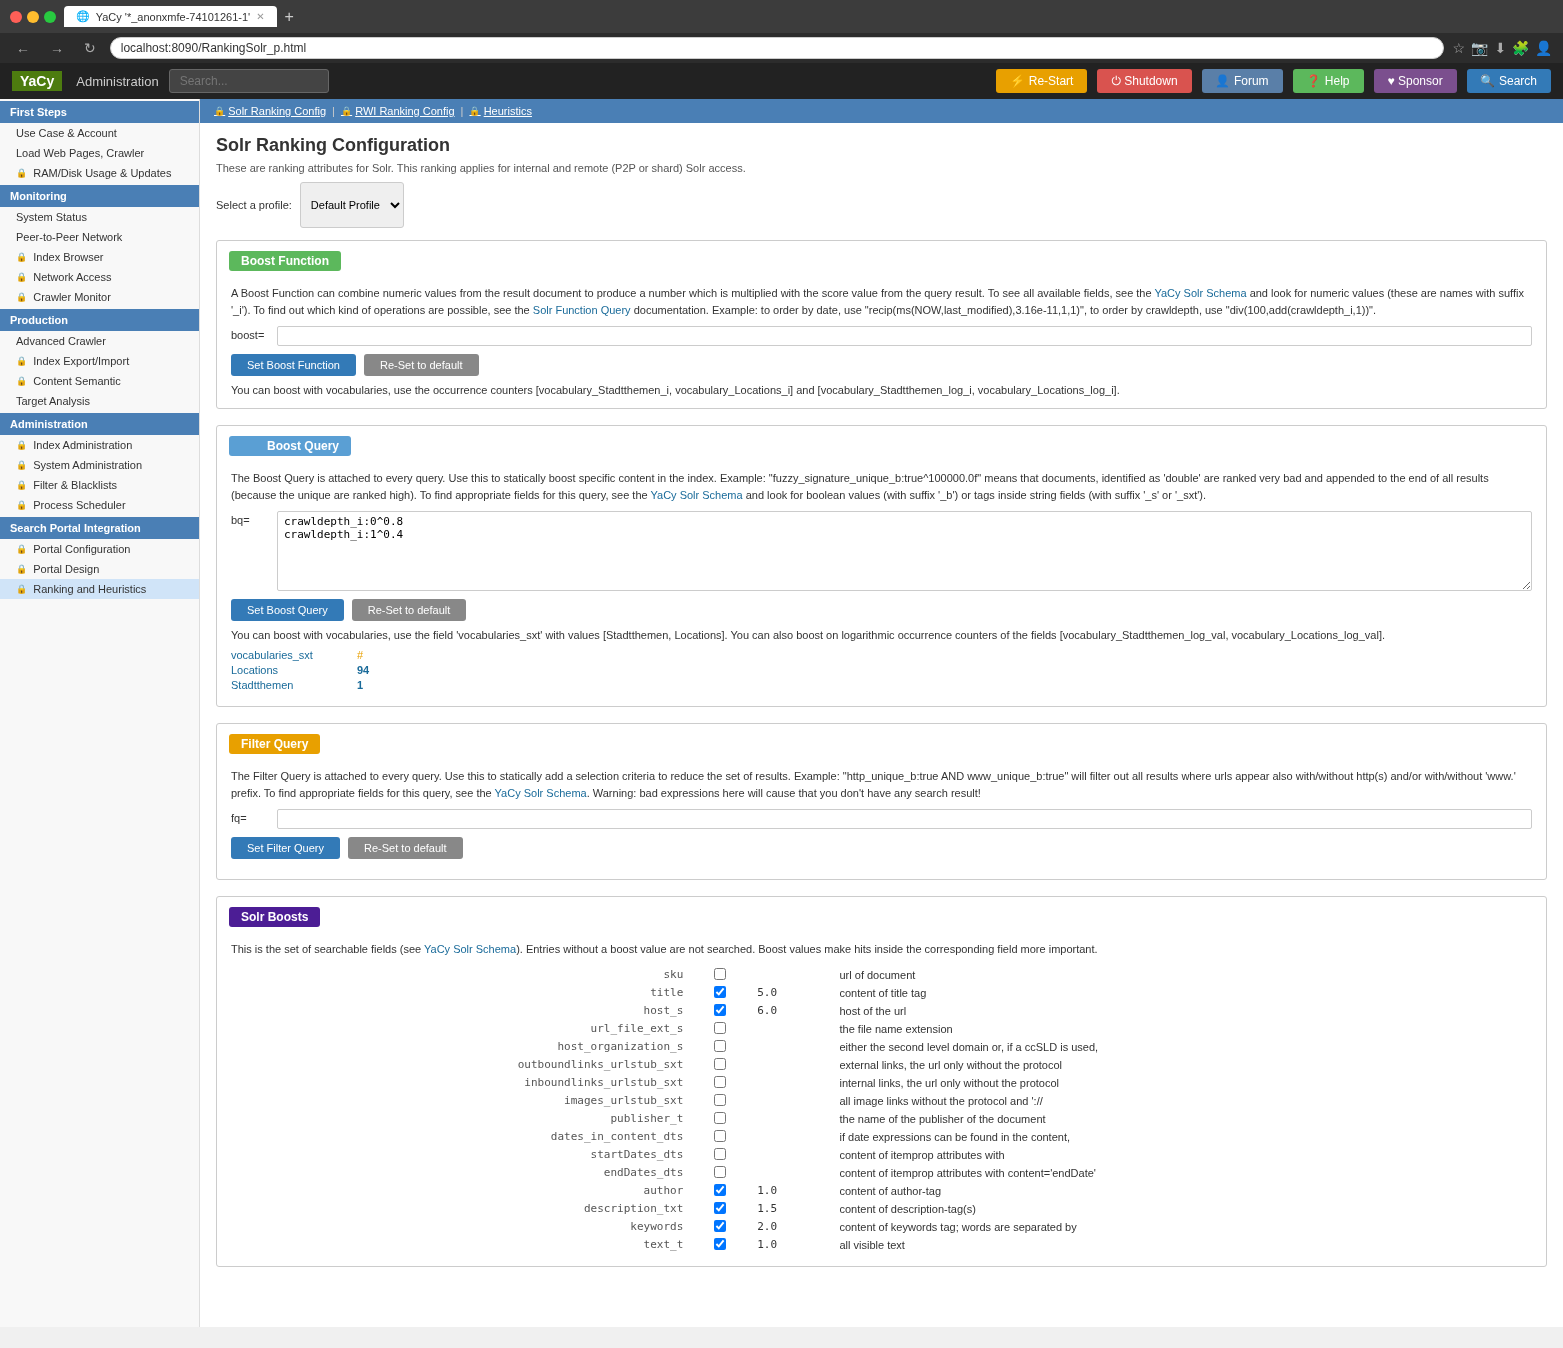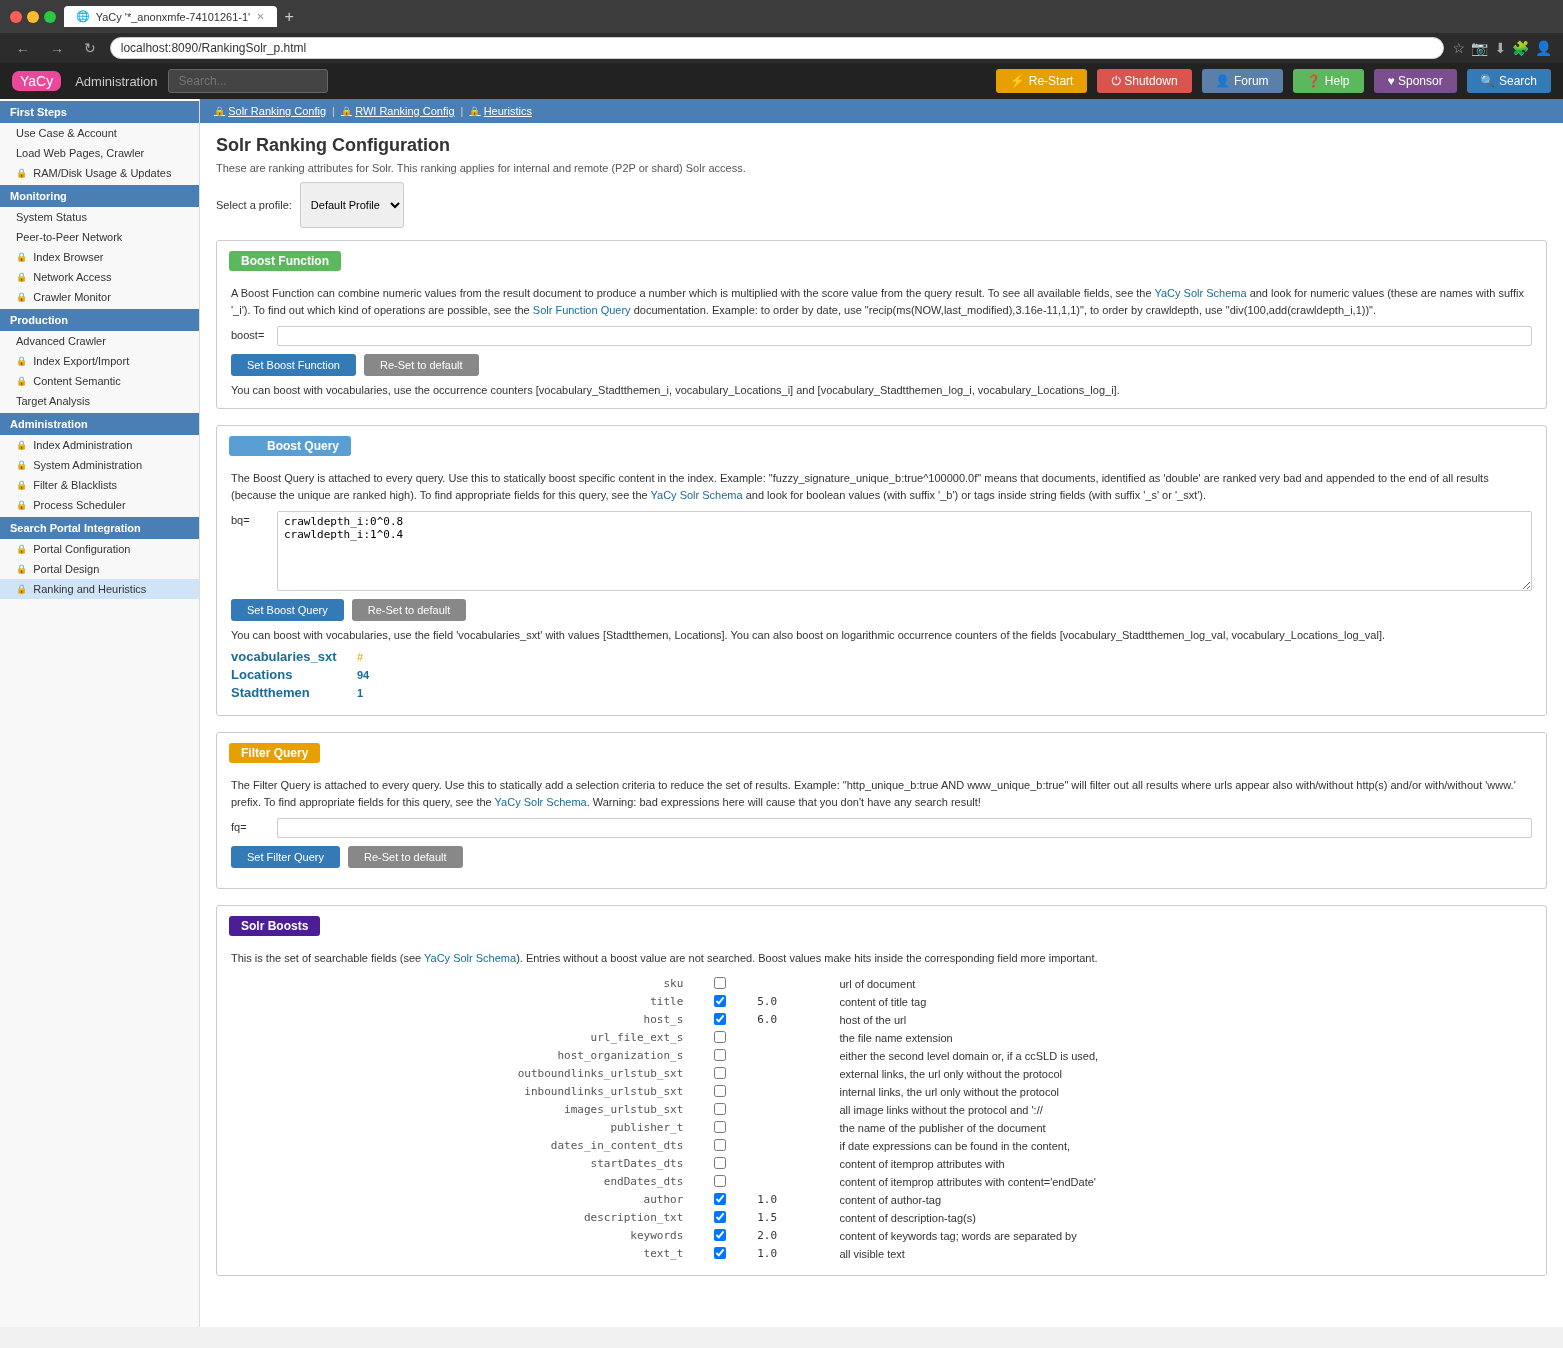--- a/index.html
+++ b/index.html
@@ -16,21 +16,21 @@
     .browser-tab-close { color: #999; cursor: pointer; font-size: 10px; }
     .tab-plus { color: #ccc; font-size: 16px; cursor: pointer; }
 
     .browser-address-bar { background: #2c2c2c; padding: 4px 10px; display: flex; align-items: center; gap: 8px; }
     .nav-btn { background: none; border: none; color: #aaa; font-size: 14px; cursor: pointer; padding: 2px 6px; }
     .address-input { background: #fff; border: 1px solid #ccc; border-radius: 12px; padding: 3px 10px; font-size: 12px; flex: 1; color: #333; }
     .addr-icons { display: flex; gap: 6px; color: #aaa; font-size: 14px; }
 
     
     .top-nav { background: #222; padding: 6px 12px; display: flex; align-items: center; gap: 10px; }
-    .logo { background: #ec4899; color: #fff; font-weight: normal; font-size: 14px; padding: 2px 8px; border-radius: 7px; }
+    .logo { background: #4d7c0f; color: #fff; font-weight: bold; font-size: 14px; padding: 2px 8px; border-radius: 0; }
     .nav-title { color: #ccc; font-size: 13px; margin-left: 4px; }
     .nav-search { background: #444; border: 1px solid #666; border-radius: 3px; padding: 4px 10px; color: #ccc; font-size: 12px; width: 160px; }
     .nav-spacer { flex: 1; }
     .nav-btn-restart { background: #e8a000; border: none; color: #fff; padding: 5px 14px; border-radius: 3px; font-size: 12px; cursor: pointer; }
     .nav-btn-shutdown { background: #d9534f; border: none; color: #fff; padding: 5px 14px; border-radius: 3px; font-size: 12px; cursor: pointer; }
     .nav-btn-forum { background: #5a7fa8; border: none; color: #fff; padding: 5px 14px; border-radius: 3px; font-size: 12px; cursor: pointer; }
     .nav-btn-help { background: #5cb85c; border: none; color: #fff; padding: 5px 14px; border-radius: 3px; font-size: 12px; cursor: pointer; }
     .nav-btn-sponsor { background: #7b4f8e; border: none; color: #fff; padding: 5px 14px; border-radius: 3px; font-size: 12px; cursor: pointer; }
     .nav-btn-search { background: #337ab7; border: none; color: #fff; padding: 5px 14px; border-radius: 3px; font-size: 12px; cursor: pointer; }
 
@@ -74,21 +74,21 @@
     .form-label { font-size: 11px; color: #333; white-space: nowrap; padding-top: 3px; min-width: 40px; }
     .form-input { flex: 1; border: 1px solid #ccc; padding: 3px 6px; font-size: 11px; border-radius: 2px; }
     .form-textarea { flex: 1; border: 1px solid #ccc; padding: 3px 6px; font-size: 11px; border-radius: 2px; height: 80px; resize: vertical; font-family: monospace; }
 
     .btn-row { display: flex; gap: 8px; margin-bottom: 8px; }
     .btn-action { background: #337ab7; color: #fff; border: none; padding: 5px 16px; font-size: 11px; border-radius: 3px; cursor: pointer; }
     .btn-reset { background: #888; color: #fff; border: none; padding: 5px 16px; font-size: 11px; border-radius: 3px; cursor: pointer; }
 
     .vocab-table { margin-top: 8px; }
     .vocab-row { display: flex; align-items: center; gap: 6px; margin-bottom: 3px; }
-    .vocab-label { font-size: 13px; font-weight: bold; color: #1a6b9a; min-width: 120px; }
+    .vocab-label { font-size: 11px; font-weight: normal; color: #1a6b9a; min-width: 120px; }
     .vocab-icon { font-size: 11px; color: #e8a000; }
     .vocab-value { font-size: 11px; color: #1a6b9a; font-weight: bold; }
 
     
     .boosts-table { width: 100%; border-collapse: collapse; margin-top: 4px; }
     .boosts-table tr td { padding: 2px 6px; font-size: 11px; vertical-align: middle; }
     .boosts-table .field-name { text-align: right; color: #555; font-family: monospace; }
     .boosts-table .field-check { text-align: center; }
     .boosts-table .field-value { color: #333; font-family: monospace; }
     .boosts-table .field-desc { color: #333; }

